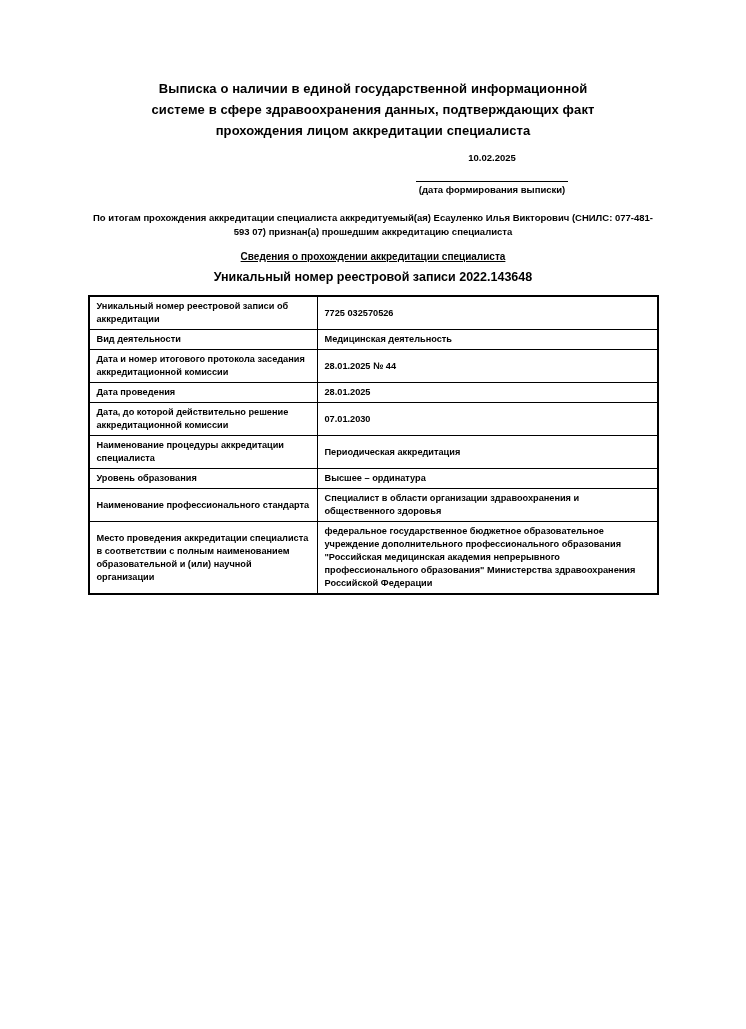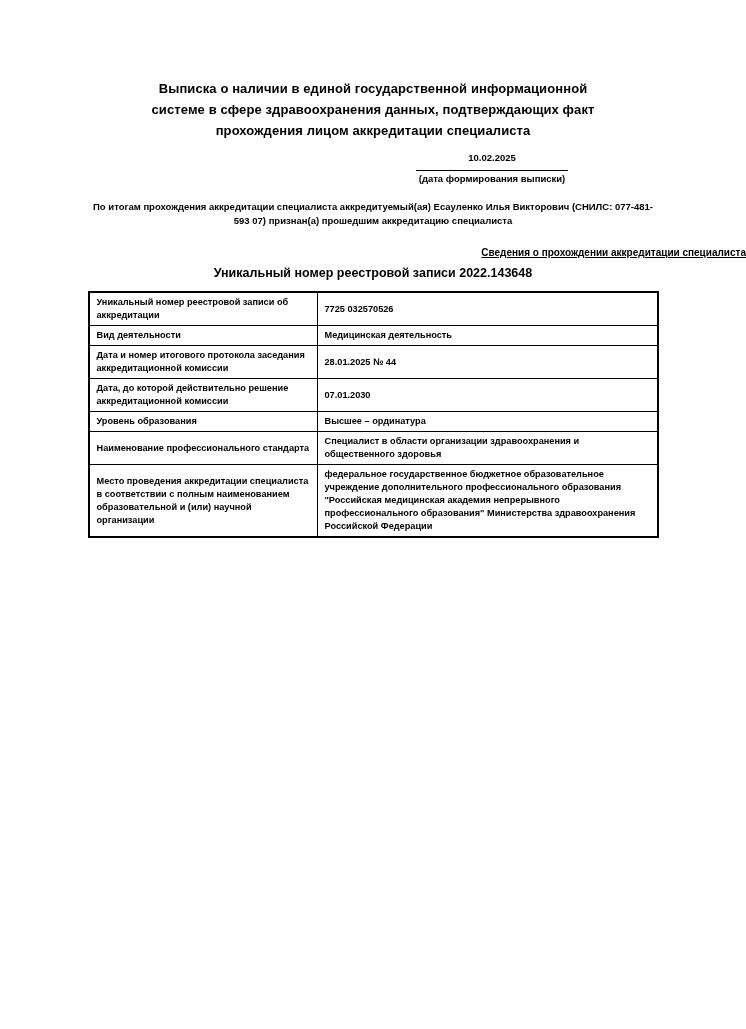--- a/index.html
+++ b/index.html
@@ -22,36 +22,36 @@
   }
   .date-block {
     width: 152px;
     margin: 10px 0 0 416px;
     text-align: center;
     font-size: 9.5px;
     line-height: 13px;
   }
   .date-value {
     display: block;
-    padding-bottom: 6px;
+    padding-bottom: 17px;
     border-bottom: 1.5px solid #000;
   }
   .date-caption {
     display: block;
     padding-top: 1px;
   }
   .intro {
     margin-top: 15px;
     text-align: center;
     font-size: 9.5px;
     line-height: 14px;
   }
   .section-heading {
-    margin-top: 19px;
-    text-align: right;
+    margin-top: 12px;
+    text-align: center;
     font-size: 10px;
     text-decoration: underline;
     line-height: 12px;
   }
   .registry-heading {
     margin-top: 7px;
     text-align: center;
     font-size: 12.5px;
     line-height: 15px;
   }
@@ -107,22 +107,30 @@
         </tr>
         <tr>
           <td class="label-cell">Вид деятельности</td>
           <td class="value-cell">Медицинская деятельность</td>
         </tr>
         <tr>
           <td class="label-cell">Дата и номер итогового протокола заседания аккредитационной комиссии</td>
           <td class="value-cell">28.01.2025 № 44</td>
         </tr>
         <tr>
+          <td class="label-cell">Дата проведения</td>
+          <td class="value-cell">28.01.2025</td>
+        </tr>
+        <tr>
           <td class="label-cell">Дата, до которой действительно решение аккредитационной комиссии</td>
           <td class="value-cell">07.01.2030</td>
+        </tr>
+        <tr>
+          <td class="label-cell">Наименование процедуры аккредитации специалиста</td>
+          <td class="value-cell">Периодическая аккредитация</td>
         </tr>
         <tr>
           <td class="label-cell">Уровень образования</td>
           <td class="value-cell">Высшее – ординатура</td>
         </tr>
         <tr>
           <td class="label-cell">Наименование профессионального стандарта</td>
           <td class="value-cell">Специалист в области организации здравоохранения и общественного здоровья</td>
         </tr>
         <tr>

